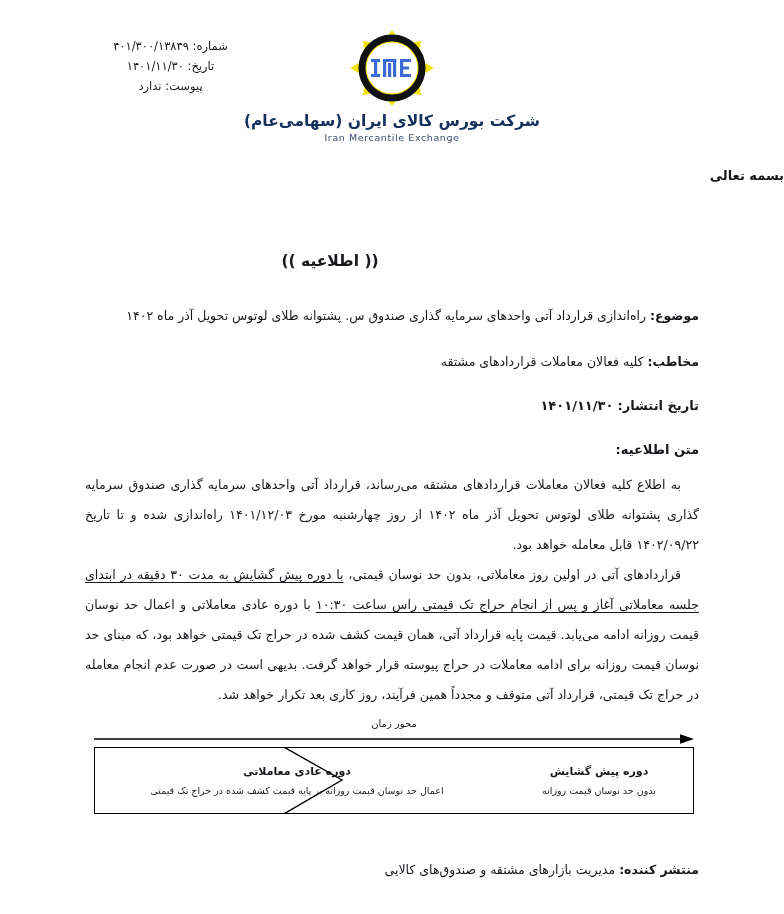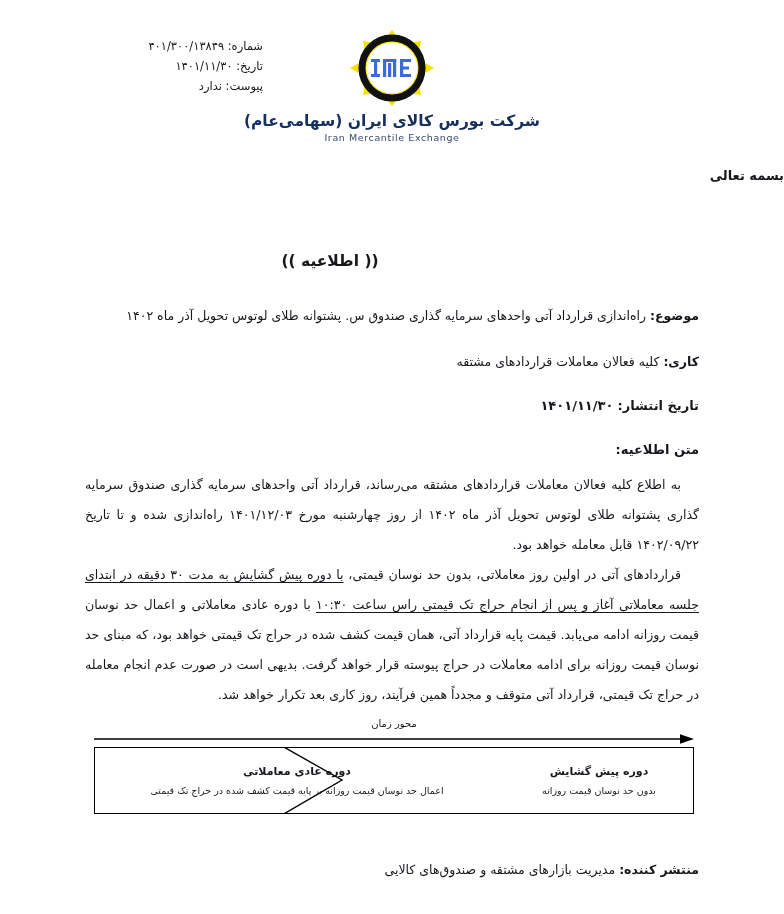--- a/index.html
+++ b/index.html
@@ -31,21 +31,21 @@
     width: 185px;
     text-align: left;
     direction: rtl;
     font-size: 11.5px;
     line-height: 20px;
     color: #16181c;
   }
   .meta-row {
     white-space: nowrap;
     display: block;
-    text-align: right;
+    text-align: center;
   }
   .meta-label {
     font-weight: 400;
   }
 
   
   .logo-wrap {
     position: absolute;
     top: 28px;
     left: 0;
@@ -278,21 +278,21 @@
   <div class="basmale">بسمه تعالی</div>
 
   <div class="etelaiye">((  اطلاعیه  ))</div>
 
   <div class="field" id="field-subject">
     <span class="k">موضوع:</span>
     <span class="v">راه‌اندازی قرارداد آتی واحدهای سرمایه گذاری صندوق س. پشتوانه طلای لوتوس تحویل آذر ماه ۱۴۰۲</span>
   </div>
 
   <div class="field" id="field-audience">
-    <span class="k">کاری:</span>
+    <span class="k">مخاطب:</span>
     <span class="v">کلیه فعالان معاملات قراردادهای مشتقه</span>
   </div>
 
   <div class="field" id="field-pubdate">
     <span class="k">تاریخ انتشار:</span>
     <span class="k">۱۴۰۱/۱۱/۳۰</span>
   </div>
 
   <div class="field" id="field-bodyhead">
     <span class="k">متن اطلاعیه:</span>

